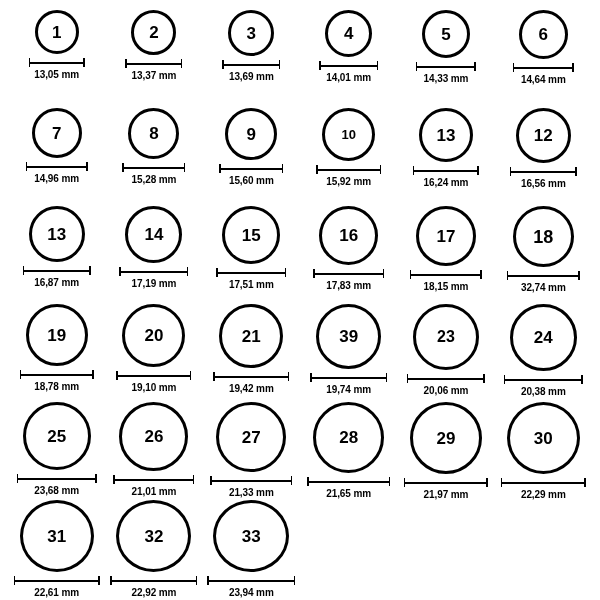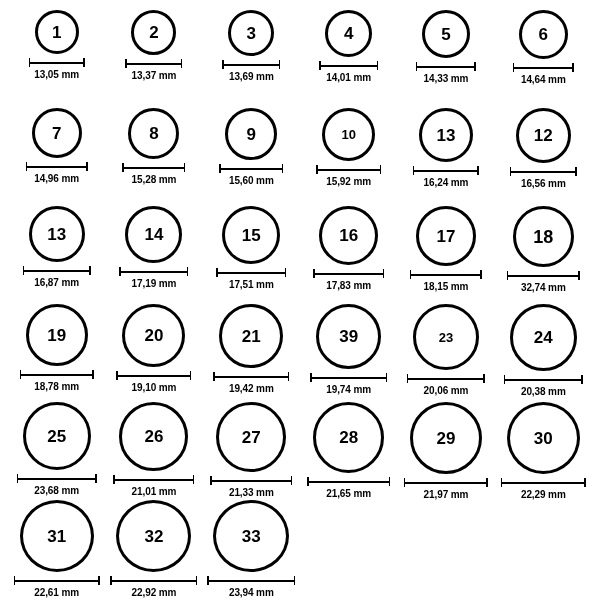--- a/index.html
+++ b/index.html
@@ -344,21 +344,21 @@
       </div>
       <div class="measure">
         <div class="measure-bar" style="width: 77px;">
           <span class="cap left"></span>
           <span class="cap right"></span>
         </div>
         <div class="measure-label">19,74 mm</div>
       </div>
     </div>
     <div class="ring-cell">
-      <div class="ring-circle" style="width: 66px; height: 66px; font-size: 13px;">
+      <div class="ring-circle" style="width: 66px; height: 66px; font-size: 16px;">
         <span class="ring-number">23</span>
       </div>
       <div class="measure">
         <div class="measure-bar" style="width: 78px;">
           <span class="cap left"></span>
           <span class="cap right"></span>
         </div>
         <div class="measure-label">20,06 mm</div>
       </div>
     </div>

